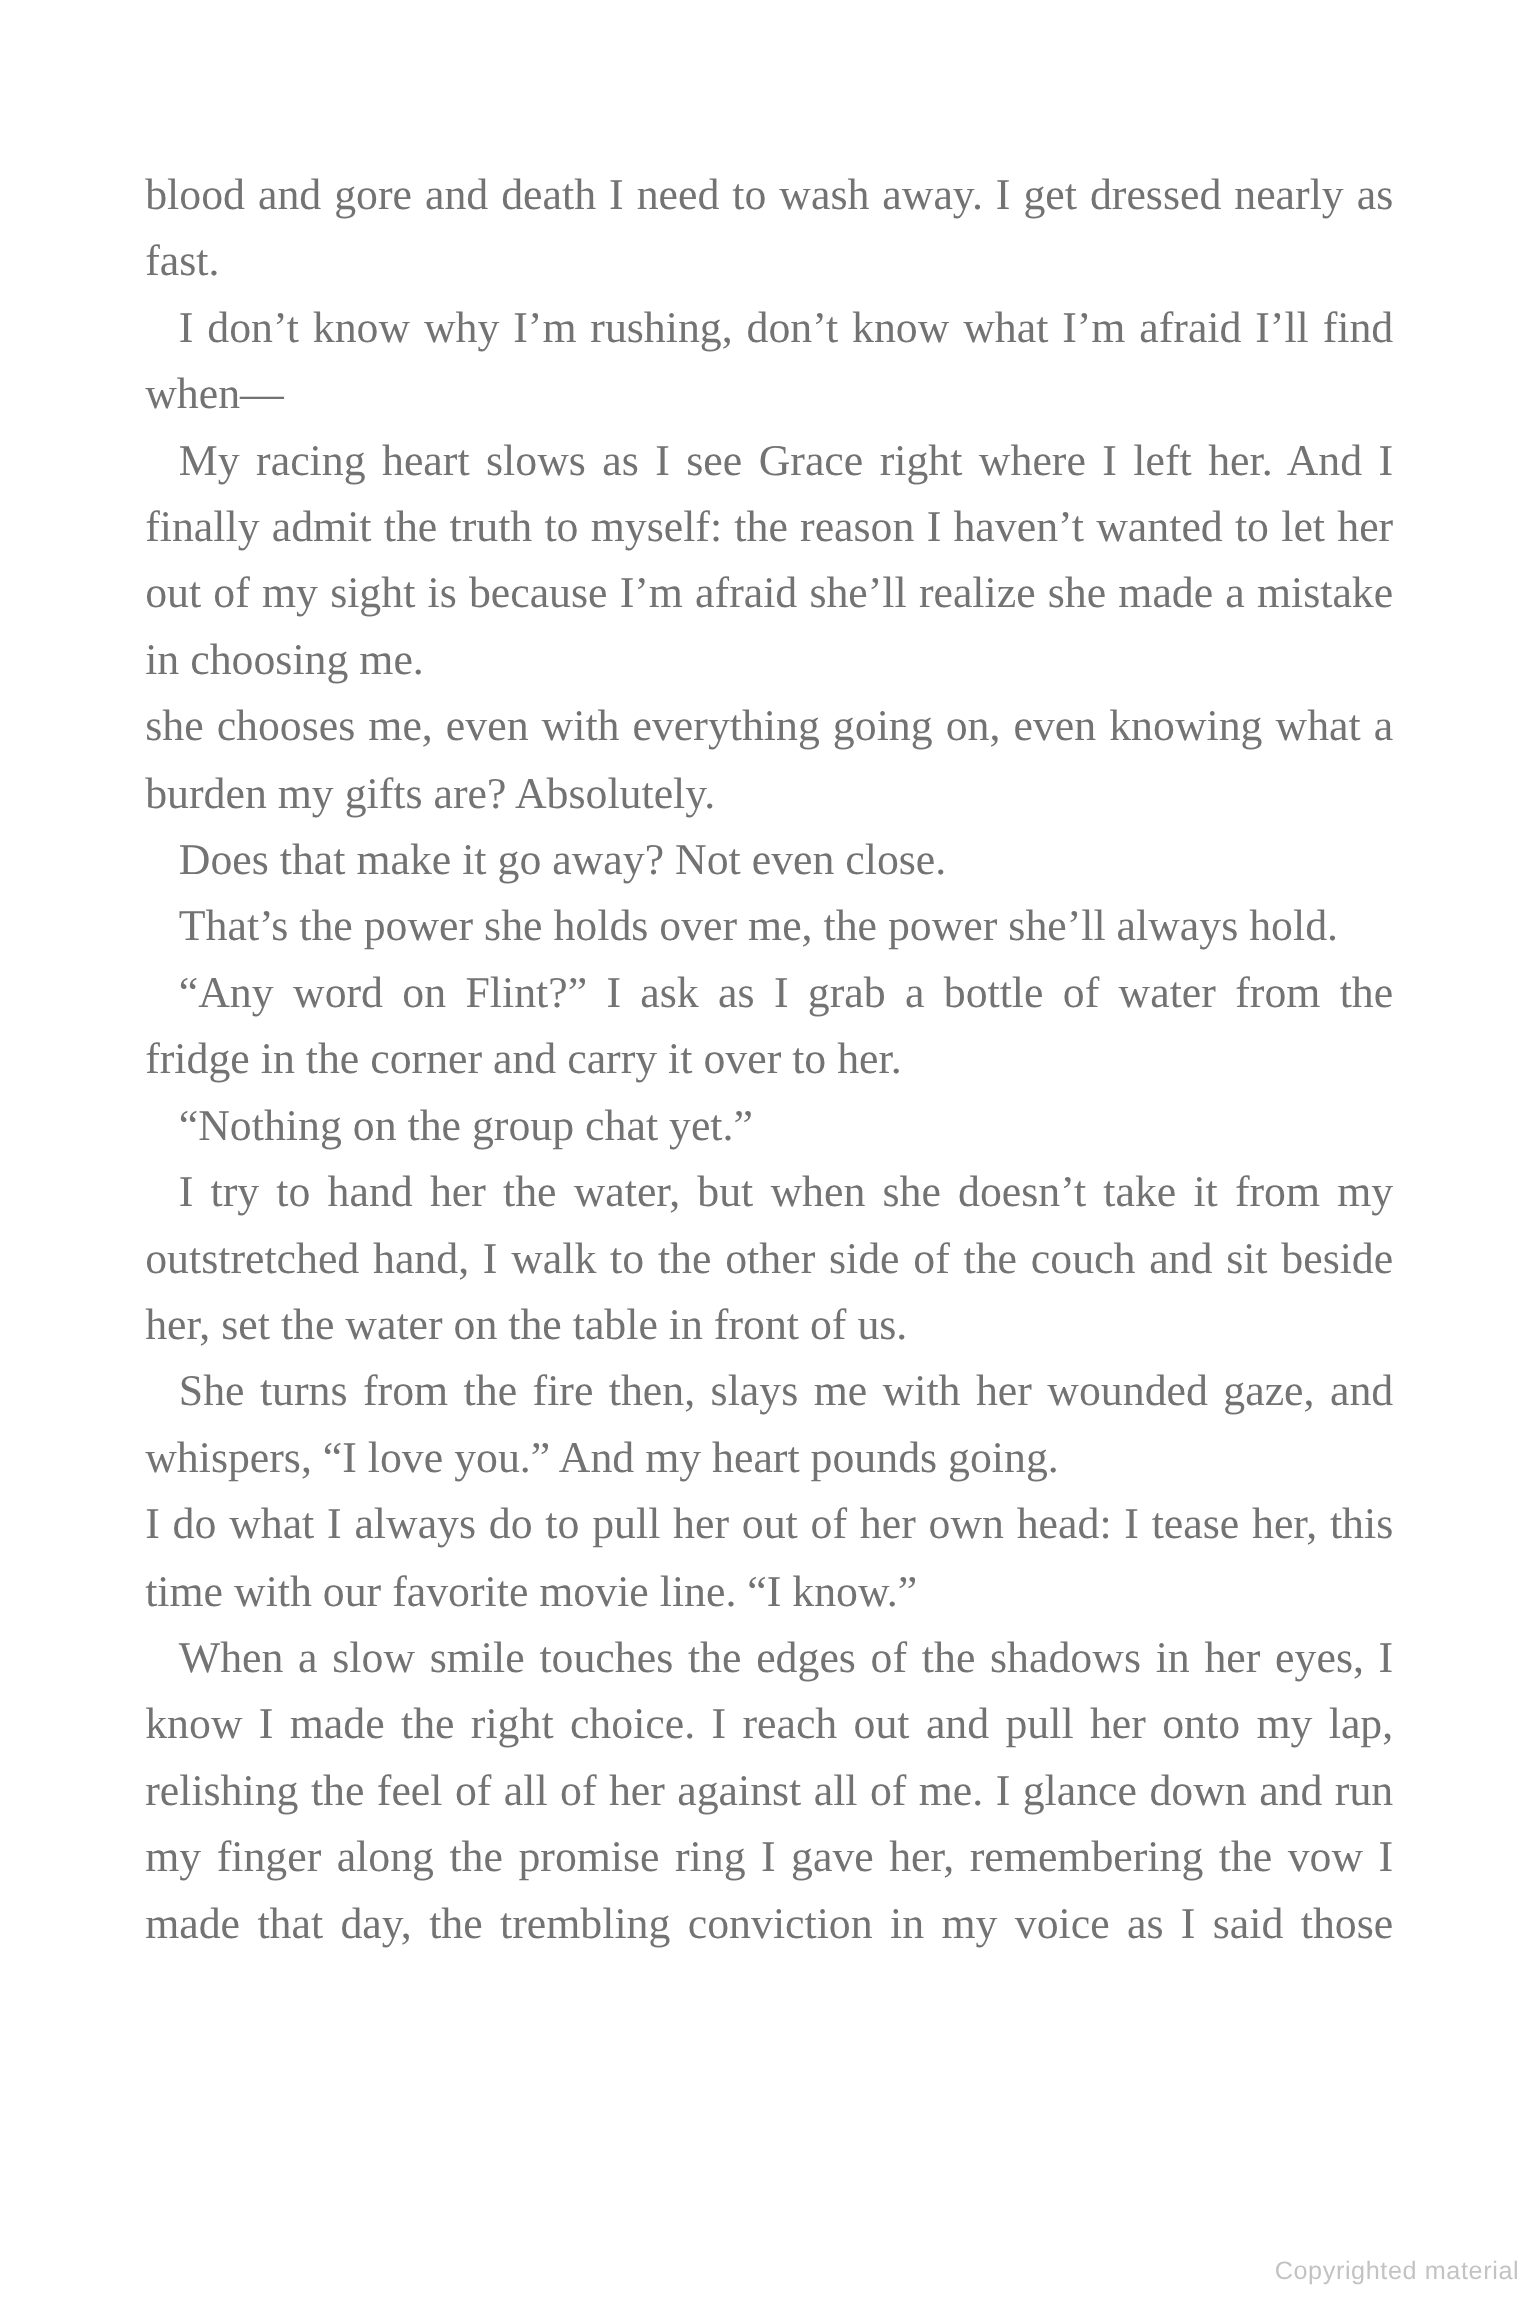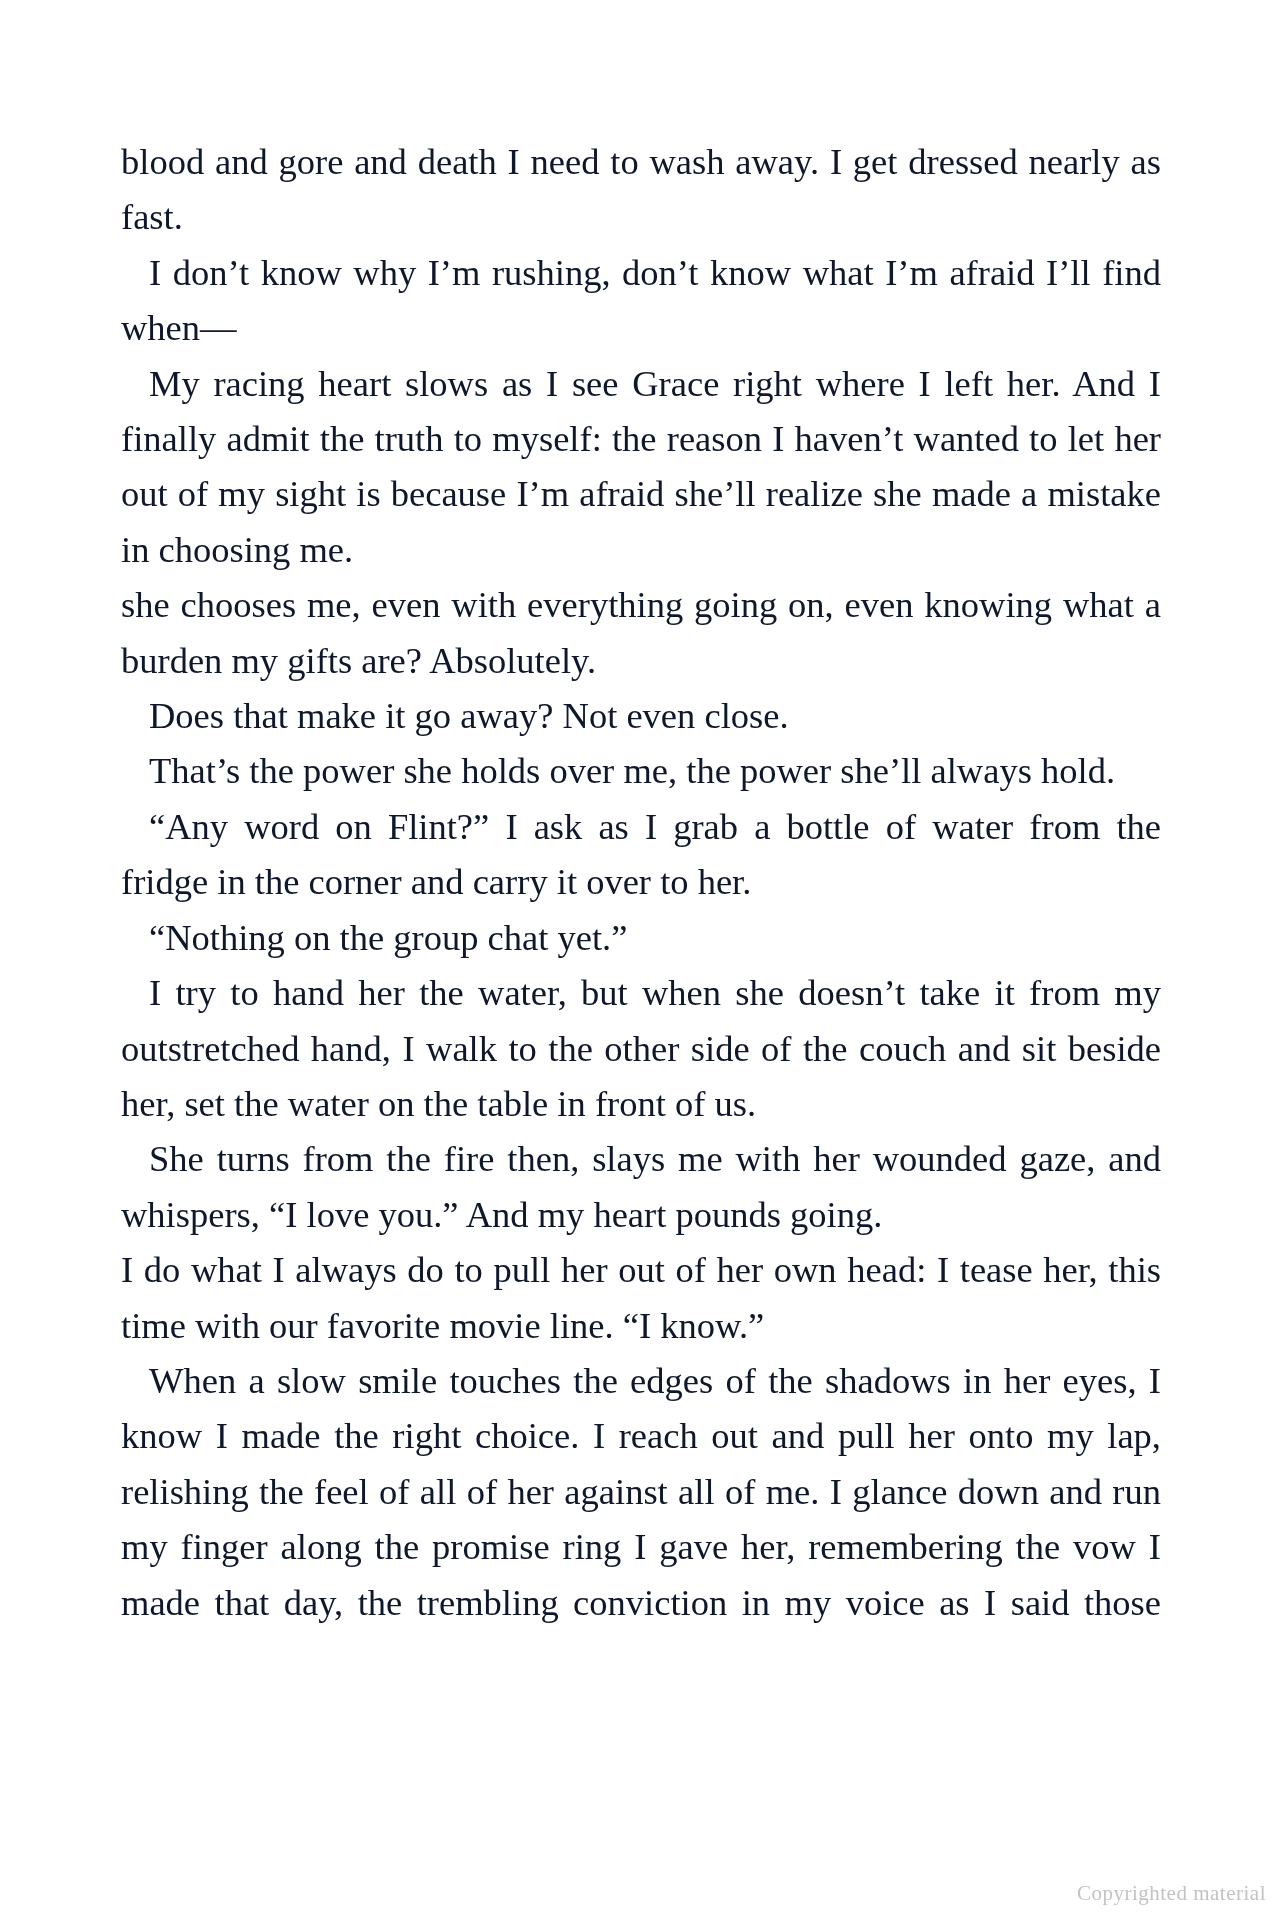--- a/index.html
+++ b/index.html
@@ -13,41 +13,41 @@
     height: 1920px;
     background: #ffffff;
     overflow: hidden;
     font-family: "Liberation Serif", serif;
   }
   .text-block {
     position: absolute;
     left: 121px;
     top: 134px;
     width: 1040px;
-    color: #0f172a;
+    color: #737373;
     font-size: 36.5px;
     line-height: 55.4px;
     font-weight: 400;
   }
   .line {
     text-align: justify;
     text-align-last: justify;
   }
   .line.para-end {
     text-align: right;
     text-align-last: left;
   }
   .line.indent {
     padding-left: 28px;
   }
   .copyright {
     position: absolute;
     top: 1881px;
     right: 14px;
-    font-family: Liberation Serif, serif;
+    font-family: Liberation Sans, sans-serif;
     font-size: 21px;
     color: #c3c3c3;
     letter-spacing: 0.5px;
     text-align: center;
   }
 </style>
 </head>
 <body>
 
 <div class="page">

